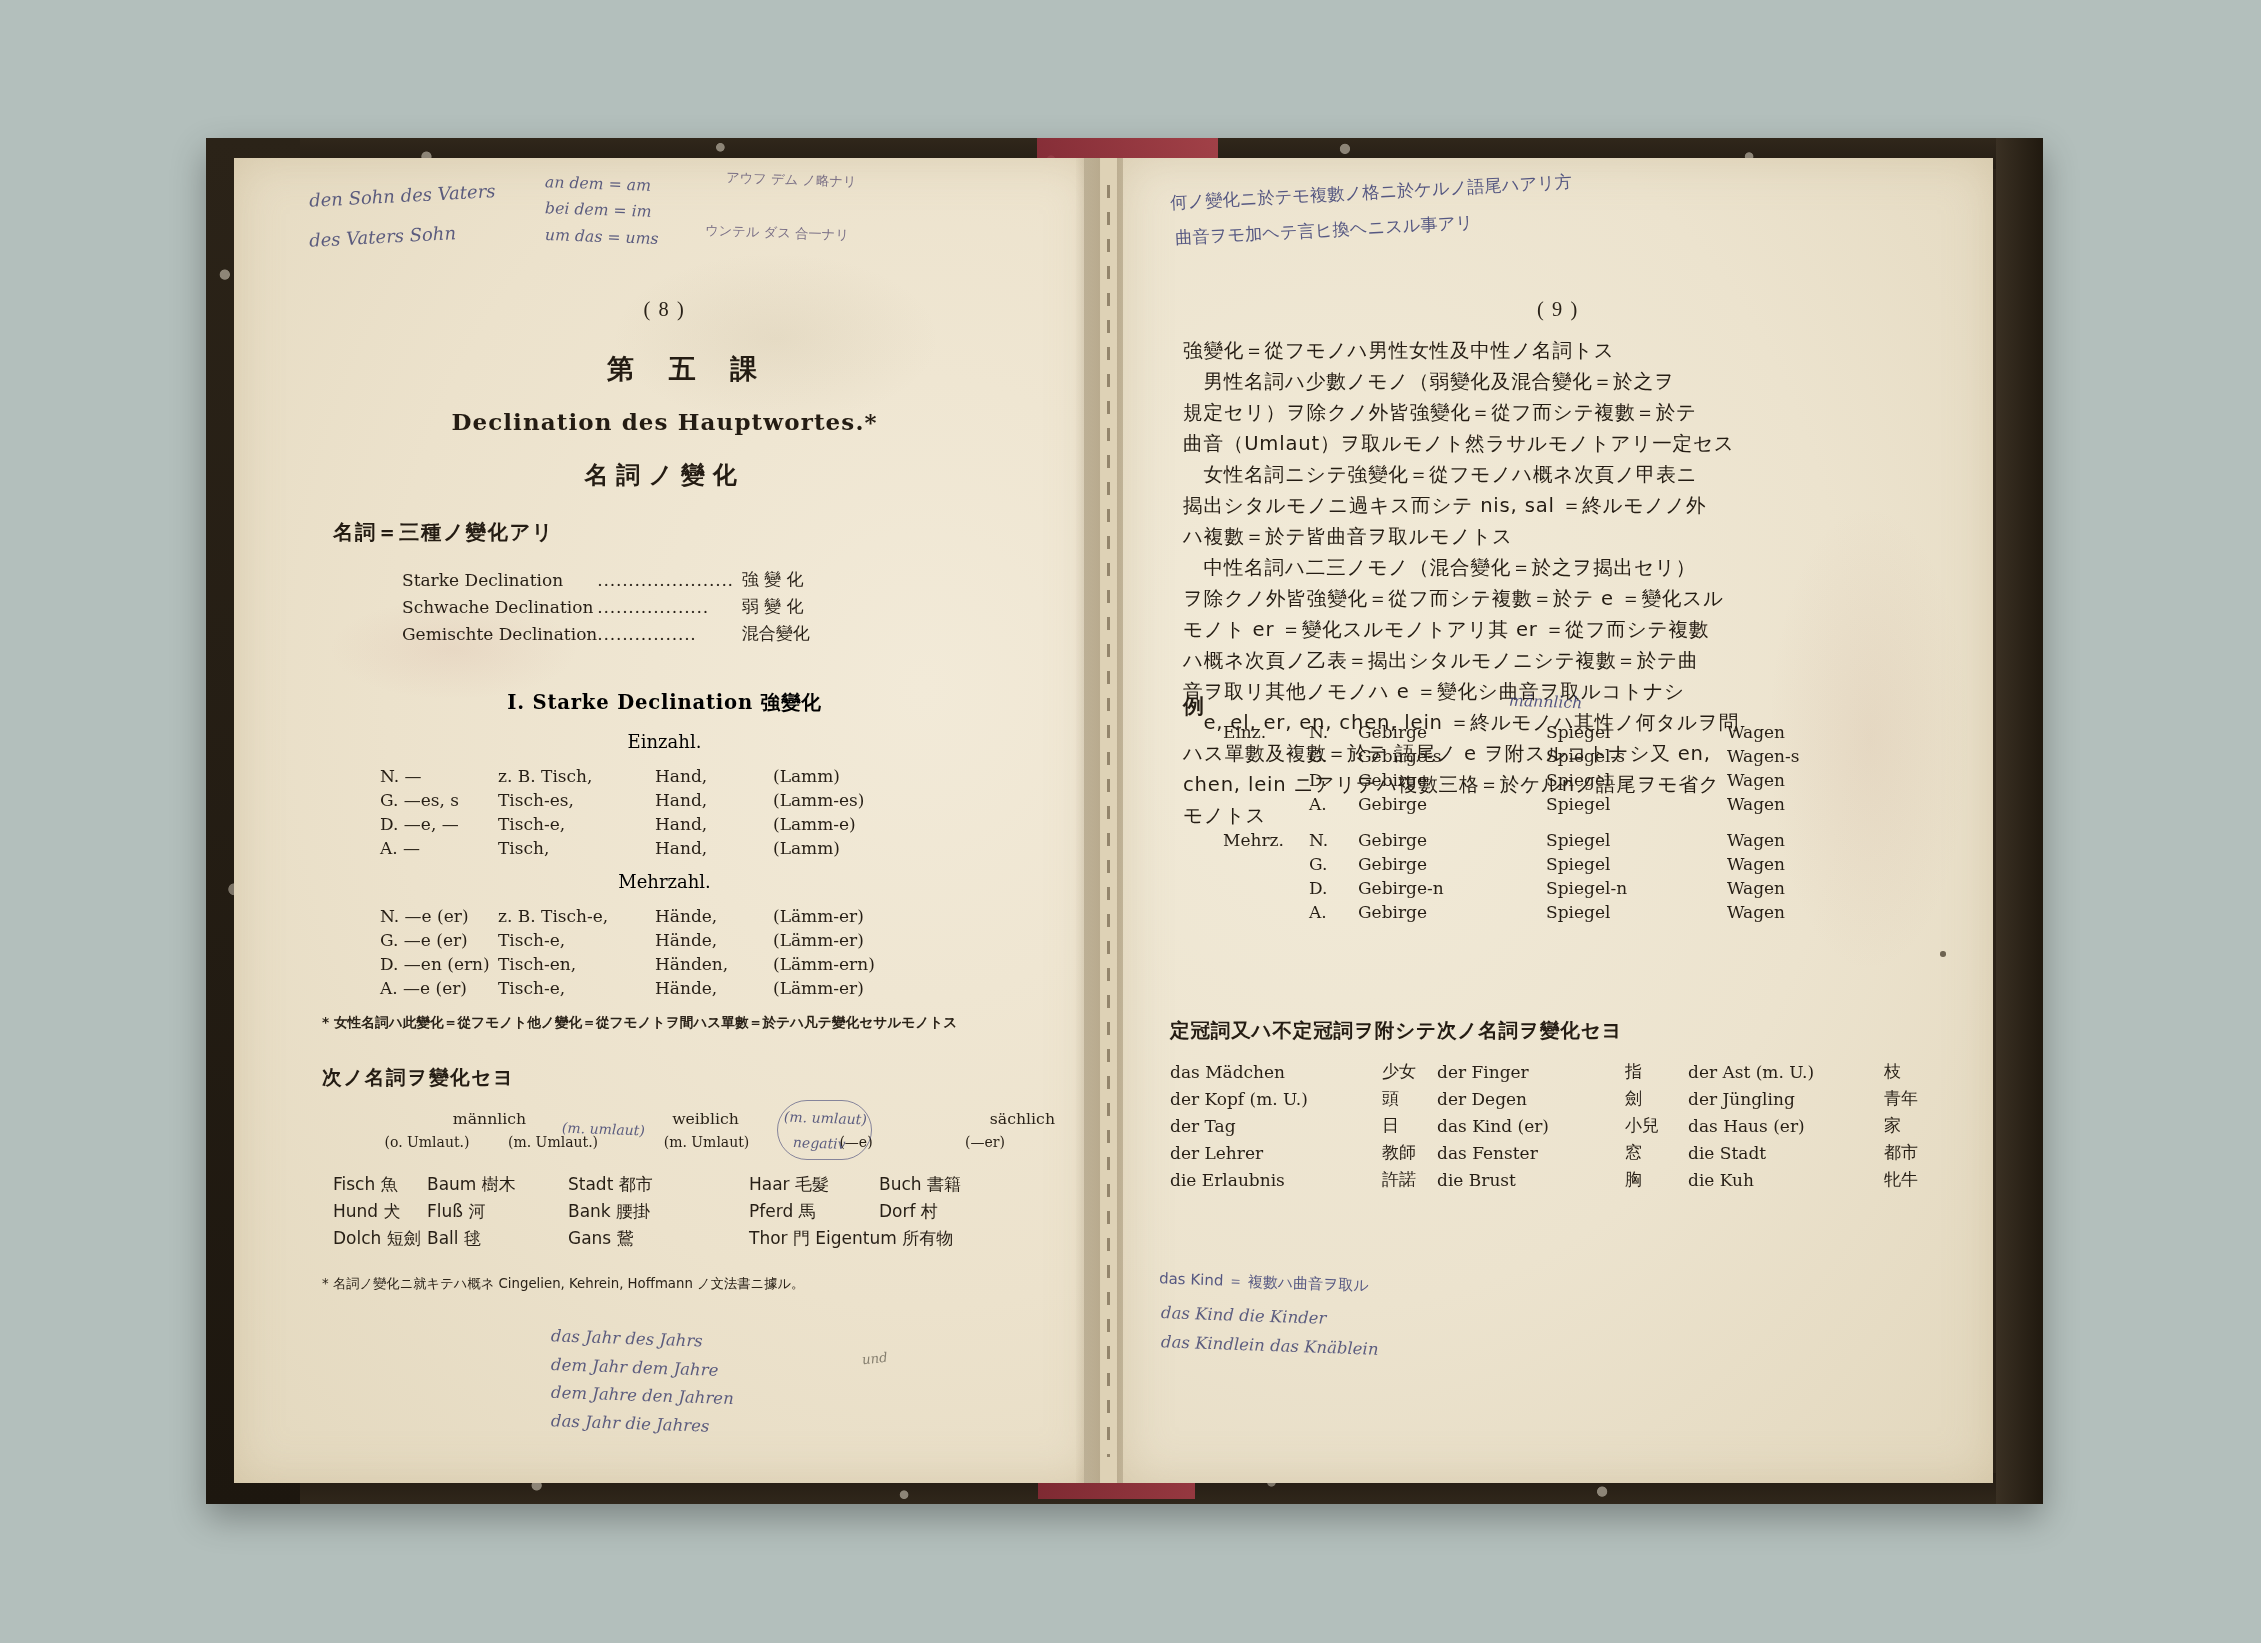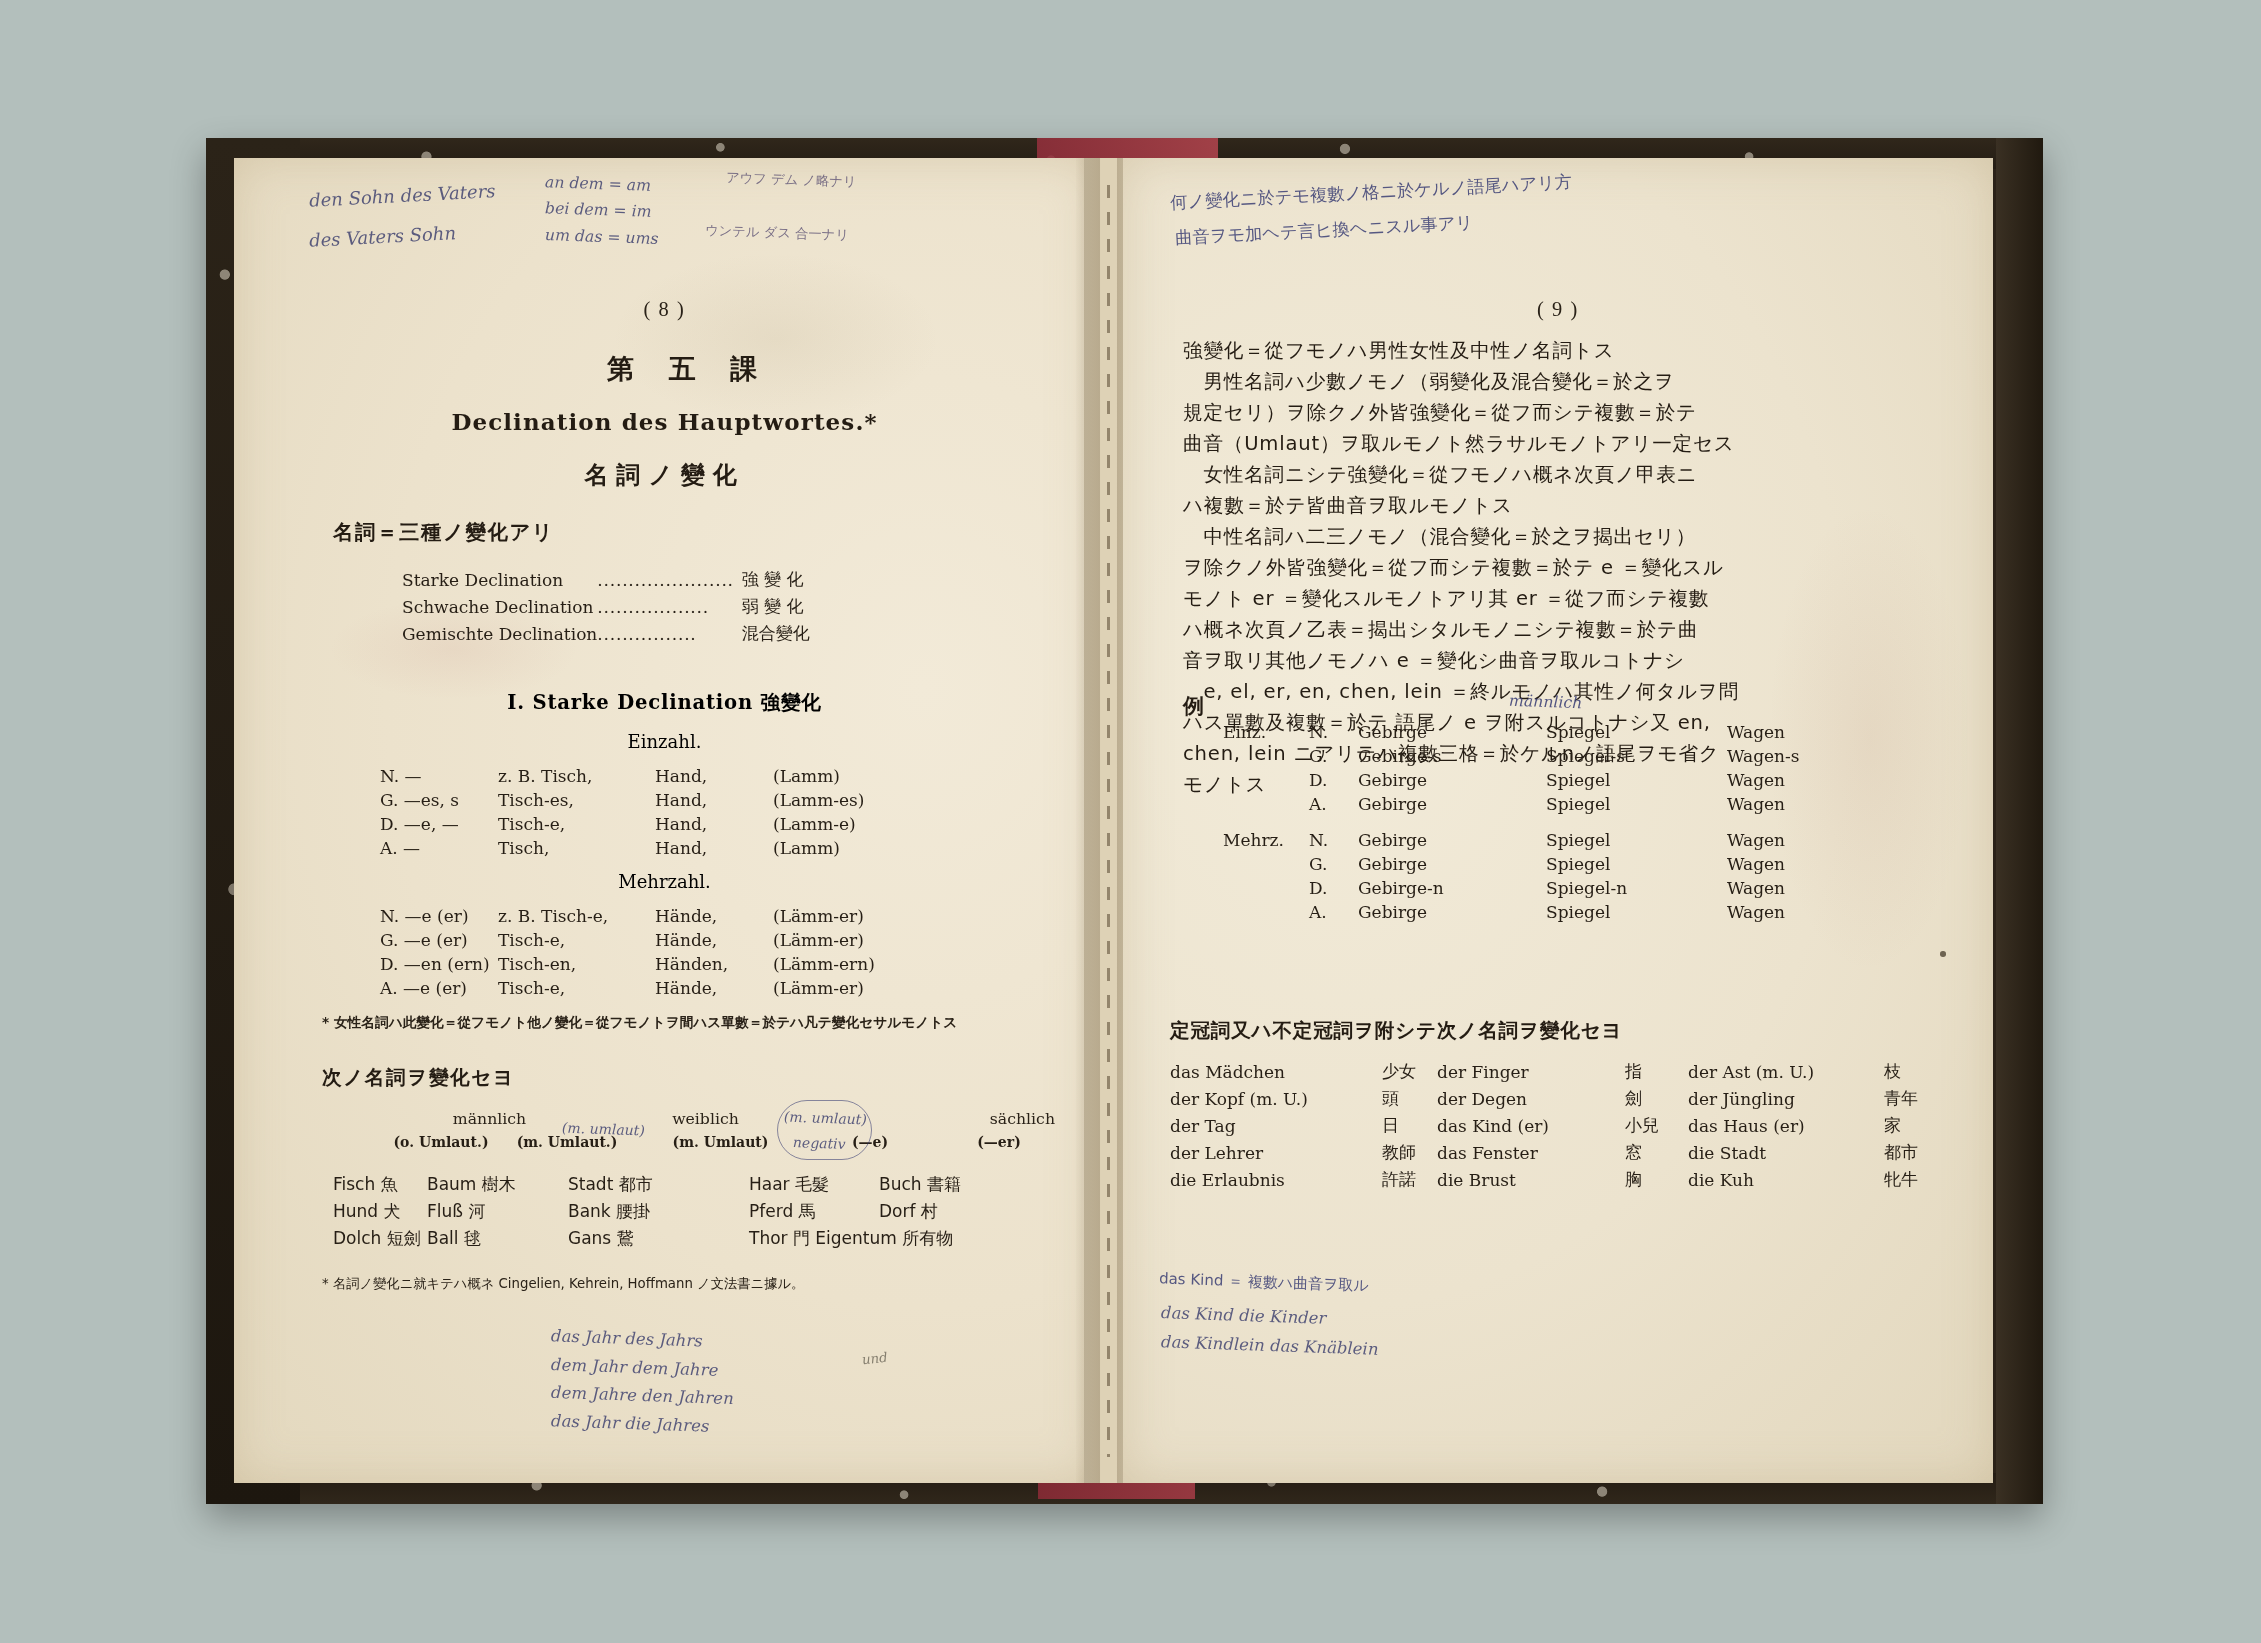--- a/index.html
+++ b/index.html
@@ -234,21 +234,21 @@
             <td style="width:181px;text-align:center;">
               <span class="hdr">weiblich</span>
             </td>
             <td style="text-align:right;">
               <span class="hdr">sächlich</span>
             </td>
           </tr>
         </tbody>
           </table>
       </div>
-      <div class="pg" style="left:144px;top:974px;width:691px;font-weight:bold;">
+      <div class="pg" style="left:130px;top:974px;width:691px;">
         <table style="width:100%;">
           <tbody>
               <tr>
             <td class="sml" style="width:126px;text-align:center;">(o. Umlaut.)</td>
             <td class="sml" style="width:126px;text-align:center;">(m. Umlaut.)</td>
             <td class="sml" style="width:181px;text-align:center;">(m. Umlaut)</td>
             <td class="sml" style="width:118px;text-align:center;">(—e)</td>
             <td class="sml" style="text-align:center;">(—er)</td>
           </tr>
         </tbody>
@@ -310,20 +310,21 @@
       <div class="hw jp r" style="left:52px;top:60px;font-size:17.3px;color:#30356f;opacity:.8;">曲音ヲモ加ヘテ言ヒ換ヘニスル事アリ</div>
 
       <div class="pg center pageno" style="left:0;top:140px;width:100%;">( 9 )</div>
 
       <div class="pg" style="left:60px;top:177px;width:754px;">
         <div class="cjk cjk-line">強變化＝從フモノハ男性女性及中性ノ名詞トス</div>
         <div class="cjk cjk-line">　男性名詞ハ少數ノモノ（弱變化及混合變化＝於之ヲ</div>
         <div class="cjk cjk-line">規定セリ）ヲ除クノ外皆強變化＝從フ而シテ複數＝於テ</div>
         <div class="cjk cjk-line">曲音（Umlaut）ヲ取ルモノト然ラサルモノトアリ一定セス</div>
         <div class="cjk cjk-line">　女性名詞ニシテ強變化＝從フモノハ概ネ次頁ノ甲表ニ</div>
+        <div class="cjk cjk-line">揭出シタルモノニ過キス而シテ  nis, sal  ＝終ルモノノ外</div>
         <div class="cjk cjk-line">ハ複數＝於テ皆曲音ヲ取ルモノトス</div>
         <div class="cjk cjk-line">　中性名詞ハ二三ノモノ（混合變化＝於之ヲ揭出セリ）</div>
         <div class="cjk cjk-line">ヲ除クノ外皆強變化＝從フ而シテ複數＝於テ e ＝變化スル</div>
         <div class="cjk cjk-line">モノト er ＝變化スルモノトアリ其 er ＝從フ而シテ複數</div>
         <div class="cjk cjk-line">ハ概ネ次頁ノ乙表＝揭出シタルモノニシテ複數＝於テ曲</div>
         <div class="cjk cjk-line">音ヲ取リ其他ノモノハ e ＝變化シ曲音ヲ取ルコトナシ</div>
         <div class="cjk cjk-line">　e, el, er, en, chen, lein ＝終ルモノハ其性ノ何タルヲ問</div>
         <div class="cjk cjk-line">ハス單數及複數＝於テ 語尾ノ e ヲ附スルコトナシ又 en,</div>
         <div class="cjk cjk-line">chen, lein ニアリテハ複數三格＝於ケルnノ語尾ヲモ省ク</div>
         <div class="cjk cjk-line">モノトス</div>

